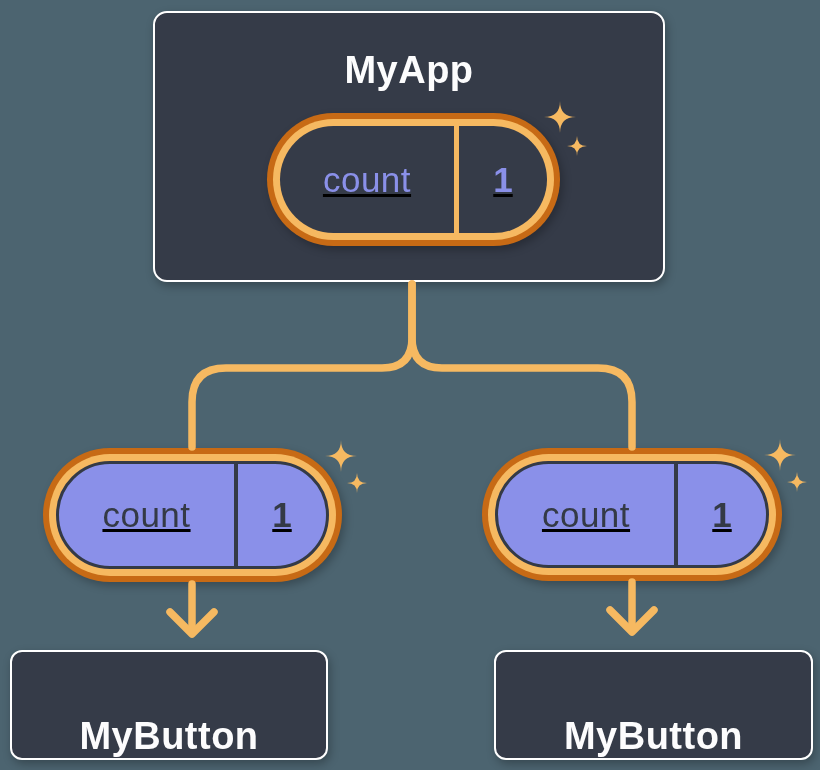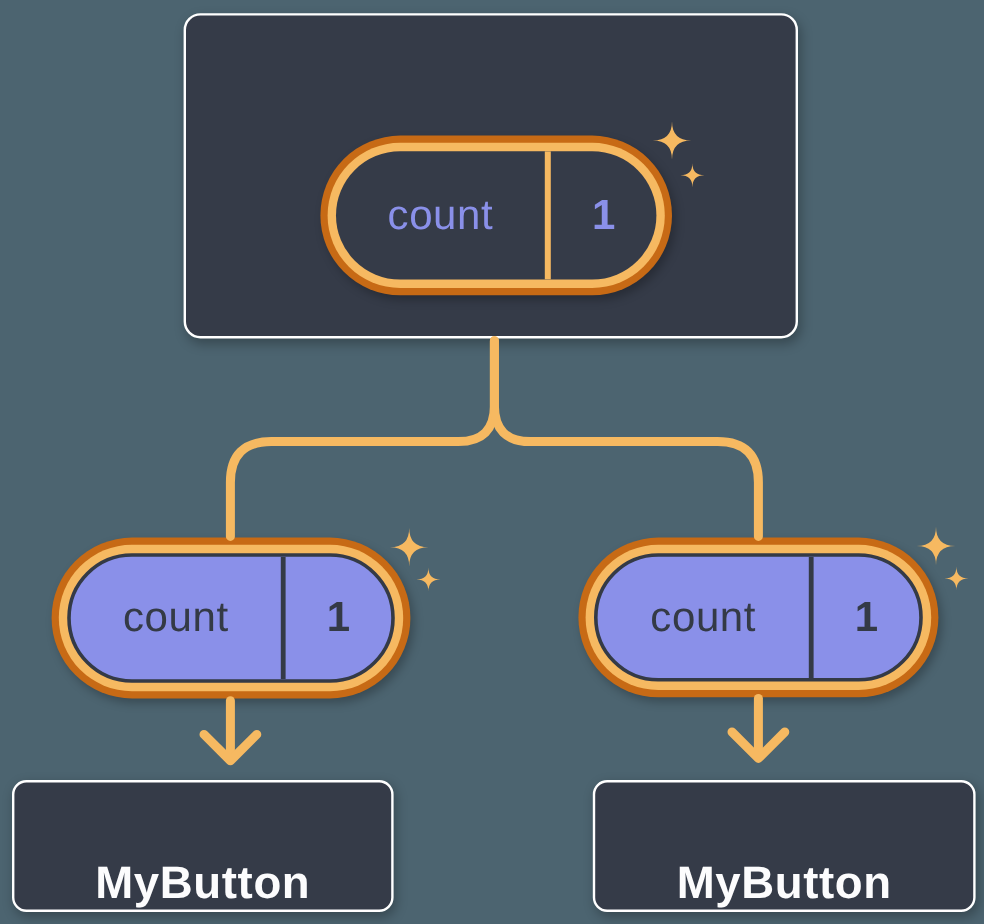--- a/index.html
+++ b/index.html
@@ -16,21 +16,21 @@
   .node.root{left:153px;top:11px;width:512px;height:271px;border-radius:14px;}
   .node.leaf{border-radius:12px;display:flex;align-items:flex-end;justify-content:center;}
   .node.leaf.pos-left{left:10px;top:650px;width:318px;height:110px;}
   .node.leaf.pos-right{left:494px;top:650px;width:319px;height:110px;}
   .node-title{color:#FCFCFD;font-size:38px;font-weight:600;letter-spacing:0.5px;}
   .root-title{position:absolute;top:36px;left:0;right:0;text-align:center;}
 
   
   .pill{
     position:absolute;border-radius:999px;background:#C76A15;
-    padding:6px;box-sizing:border-box;box-shadow:3px 4px 8px rgba(0,0,0,0.25);
+    padding:6px;box-sizing:border-box;box-shadow:3px 4px 8px rgba(0,0,0,0.25);text-decoration:underline;
   }
   .pill.state{left:112px;top:100px;width:293px;height:133px;}
   .pill.prop.pos-left{left:43px;top:448px;width:299px;height:134px;}
   .pill.prop.pos-right{left:482px;top:448px;width:300px;height:133px;}
   .pill-mid{background:#F6B961;border-radius:999px;height:100%;box-sizing:border-box;padding:7px;}
   .pill-inner{border-radius:999px;height:100%;display:flex;overflow:hidden;box-sizing:border-box;}
   .state .pill-inner{background:#353B48;}
   .prop  .pill-inner{background:#8A90E9;border:3px solid #343A46;}
   .pill-left{flex:1;display:flex;align-items:center;justify-content:center;}
   .pill-right{width:88px;display:flex;align-items:center;justify-content:center;}
@@ -44,20 +44,21 @@
 
   
   .overlay{position:absolute;left:0;top:0;width:820px;height:770px;pointer-events:none;}
 </style>
 </head>
 <body>
 
 <div class="stage">
 
   <div class="node root">
+    <div class="node-title root-title">MyApp</div>
 
     <div class="pill state">
       <div class="pill-mid">
         <div class="pill-inner">
           <div class="pill-left">
             <span class="pill-label">count</span>
           </div>
           <div class="pill-divider"></div>
           <div class="pill-right">
             <span class="pill-value">1</span>

